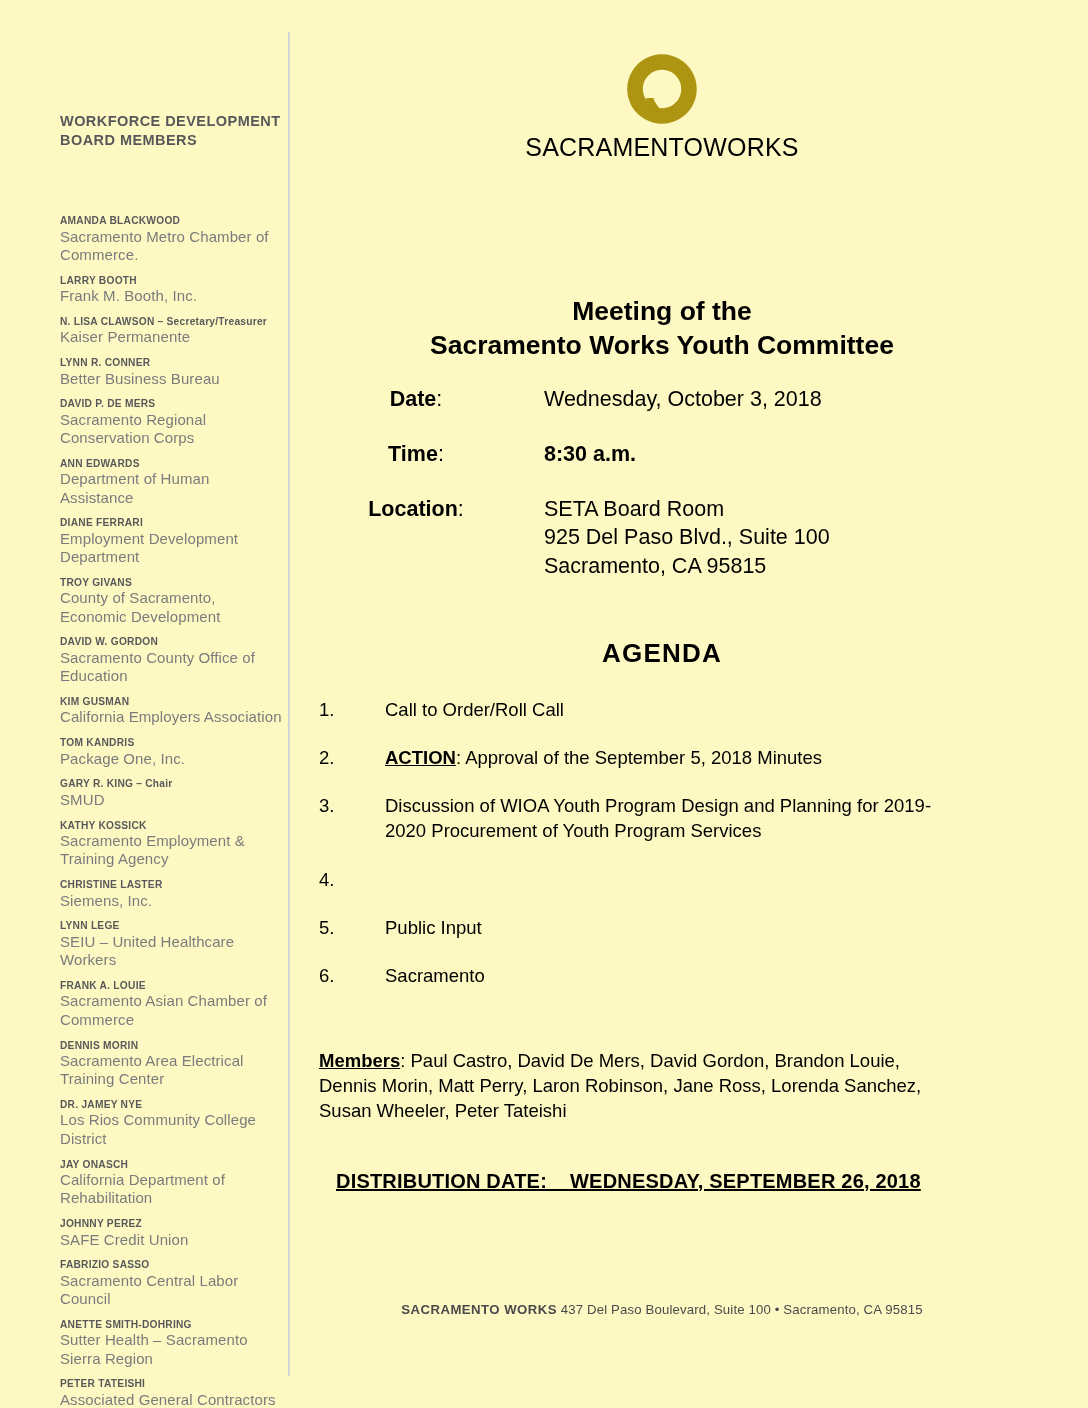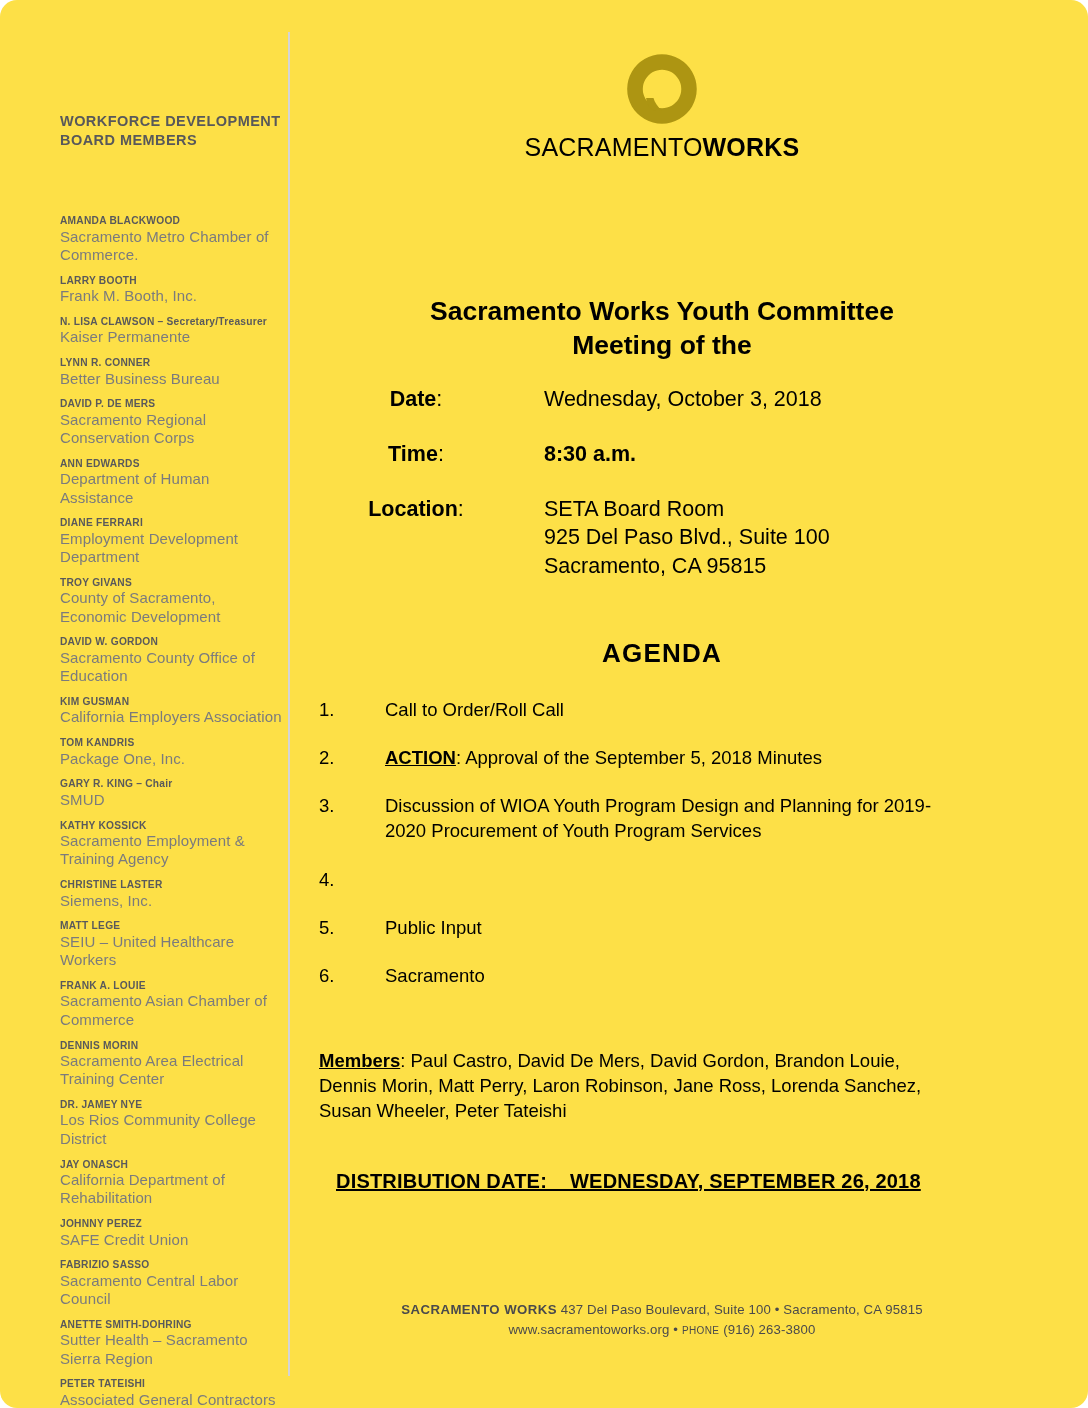--- a/index.html
+++ b/index.html
@@ -10,23 +10,22 @@
   }
   body {
     font-family: "Liberation Sans", sans-serif;
     color: #000000;
     -webkit-font-smoothing: antialiased;
   }
   #page {
     position: relative;
     width: 1088px;
     height: 1408px;
-    background: #fde047;
+    background: #fef9c3;
     overflow: hidden;
-    border-radius: 17px;
   }
 
   
   #sidebar {
     position: absolute;
     left: 60px;
     top: 112px;
     width: 222px;
   }
   #sidebar-heading {
@@ -91,21 +90,21 @@
     display: block;
     margin: 0 auto;
   }
   #logo-word {
     margin-top: 7px;
     font-size: 25px;
     letter-spacing: 0.2px;
     white-space: nowrap;
   }
   #logo-word .lw-light { font-weight: 300; }
-  #logo-word .lw-bold  { font-weight: bold; }
+  #logo-word .lw-bold  { font-weight: normal; }
 
   
   #doc-title {
     position: absolute;
     left: 0;
     top: 294px;
     width: 700px;
     text-align: center;
     font-size: 26.5px;
     font-weight: bold;
@@ -296,21 +295,21 @@
         </div>
         <div class="member">
           <span class="member-name">KATHY KOSSICK</span>
           <span class="member-org">Sacramento Employment &amp; Training Agency</span>
         </div>
         <div class="member">
           <span class="member-name">CHRISTINE LASTER</span>
           <span class="member-org">Siemens, Inc.</span>
         </div>
         <div class="member">
-          <span class="member-name">MATT LEGE</span>
+          <span class="member-name">LYNN LEGE</span>
           <span class="member-org">SEIU – United Healthcare Workers</span>
         </div>
         <div class="member">
           <span class="member-name">FRANK  A. LOUIE</span>
           <span class="member-org">Sacramento Asian Chamber of Commerce</span>
         </div>
         <div class="member">
           <span class="member-name">DENNIS MORIN</span>
           <span class="member-org">Sacramento Area Electrical Training Center</span>
         </div>
@@ -361,22 +360,22 @@
                  C30 76, 40 82, 49 79
                  C44 73, 40 68, 38.5 62
                  Z" fill="#AD9512"></path>
       </svg>
       <div id="logo-word">
         <span class="lw-light">SACRAMENTO</span><span class="lw-bold">WORKS</span>
       </div>
     </div>
 
     <div id="doc-title">
+      <span>Meeting of the</span>
       <span>Sacramento Works Youth Committee</span>
-      <span>Meeting of the</span>
     </div>
 
     <div id="meta">
 
       <div class="meta-row">
         <div class="meta-label"><span>Date</span><span class="colon">:</span></div>
         <div class="meta-value">Wednesday, October 3, 2018</div>
       </div>
 
       <div class="meta-row">
@@ -424,17 +423,16 @@
       </div>
 
     <div id="members-block">
       <span id="members-label">Members</span><span>:   Paul Castro, David De Mers, David Gordon, Brandon Louie, Dennis Morin, Matt Perry, Laron Robinson, Jane Ross, Lorenda Sanchez, Susan Wheeler, Peter Tateishi</span>
     </div>
 
     <div id="distribution">DISTRIBUTION DATE:    WEDNESDAY, SEPTEMBER 26, 2018</div>
 
     <div id="footer">
       <div id="footer-line1"><span class="brand">SACRAMENTO WORKS</span><span> 437 Del Paso Boulevard, Suite 100 • Sacramento, CA 95815</span></div>
-      <div id="footer-line2"><span>www.sacramentoworks.org</span><span> • </span><span class="phone-label">PHONE</span><span> (916) 263-3800</span></div>
     </div>
 
   </div>
 </div>
 
 </body></html>

